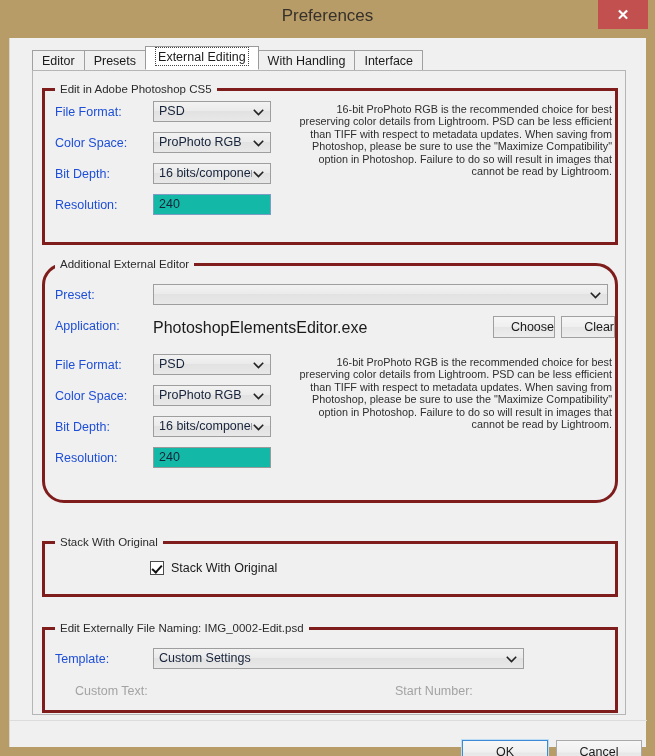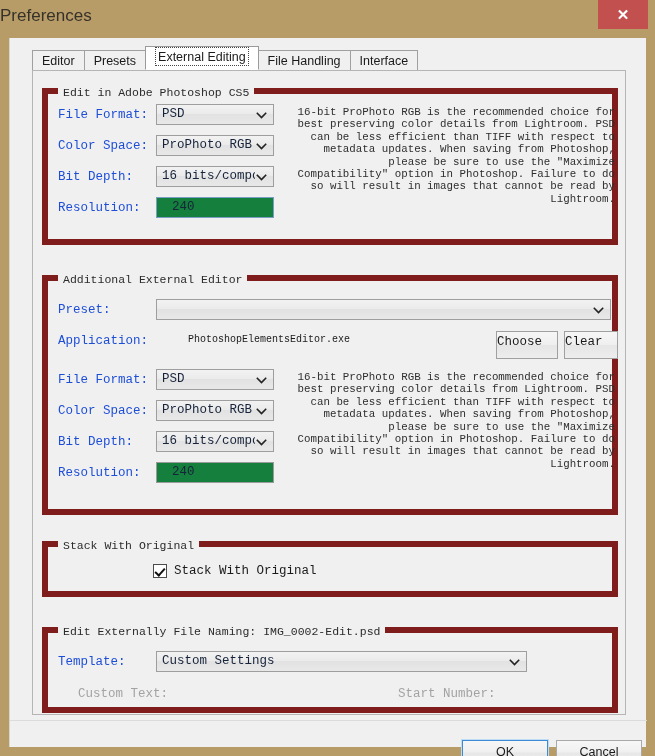--- a/index.html
+++ b/index.html
@@ -22,20 +22,21 @@
   #titlebar {
     position: absolute;
     left: 0; top: 0;
     width: 655px; height: 38px;
     background: #b89c67;
   }
   #title-text {
     position: absolute;
     left: 0; top: 6px;
     width: 655px;
+    text-align: center;
     font-size: 17px;
     color: #36312a;
     font-family: "Liberation Sans", sans-serif;
   }
   #close-button {
     position: absolute;
     right: 7px; top: 0px;
     width: 50px; height: 29px;
     background: #c2504f;
     color: #ffffff;
@@ -101,23 +102,22 @@
     position: absolute;
     left: 22px; top: 32px;
     width: 594px; height: 645px;
     background: #f0f0f0;
     border: 1px solid #b5b5b5;
   }
 
   
   .group {
     position: absolute;
-    border: 6px solid #7f1d1d;
+    border: 3px solid #7f1d1d;
     background: transparent;
-    font-family: Liberation Mono, monospace;
   }
   .group-title {
     position: absolute;
     top: -8px; left: 10px;
     background: #f0f0f0;
     padding: 0 5px;
     font-size: 11.5px;
     color: #2b2b2b;
     white-space: nowrap;
   }
@@ -125,24 +125,23 @@
   
   .fieldlabel {
     position: absolute;
     font-size: 12.5px;
     color: #1d4ed8;
     text-align: left;
     white-space: nowrap;
   }
   .statictext {
     position: absolute;
-    font-size: 10px;
-    color: #1a1a1a;
-    white-space: nowrap;
-    margin-left: 32px;
+    font-size: 16px;
+    color: #1a1a1a;
+    white-space: nowrap;
   }
   .dimlabel {
     position: absolute;
     font-size: 12.5px;
     color: #a3a3a3;
     white-space: nowrap;
   }
 
   
   .combo {
@@ -169,41 +168,41 @@
     right: 6px; top: 50%;
     margin-top: -3px;
     width: 11px; height: 7px;
   }
   .combo .arrow svg { display: block; }
 
   
   .textinput {
     position: absolute;
     height: 21px;
-    background: #15803d;
+    background: #14b8a6;
     border: 1px solid #7a9dc4;
     font-size: 12.5px;
     color: #16233a;
-    padding-left: 15px;
+    padding-left: 5px;
     line-height: 19px;
     overflow: hidden;
     white-space: nowrap;
     cursor: text;
   }
   .textinput.plain { border: 1px solid #9a9a9a; }
 
   
   .pushbtn {
     position: absolute;
-    height: 28px;
+    height: 22px;
     background: linear-gradient(to bottom, #f6f6f6 0%, #efefef 48%, #e6e6e6 52%, #ededed 100%);
     border: 1px solid #a0a0a0;
     font-size: 12.5px;
     color: #1a1a1a;
-    text-align: left;
+    text-align: right;
     cursor: pointer;
     white-space: nowrap;
   }
 
   
   .desc {
     position: absolute;
     font-size: 10.8px;
     line-height: 12.4px;
     color: #2e2e2e;
@@ -284,21 +283,21 @@
   </div>
 
   <div id="client">
 
     <div id="tabstrip">
       <div class="tab"><span class="tab-inner">Editor</span></div>
       <div class="tab"><span class="tab-inner">Presets</span></div>
       <div class="tab active">
           <span class="tab-inner">External Editing</span>
         </div>
-      <div class="tab"><span class="tab-inner">File Handling</span></div>
+      <div class="tab"><span class="tab-inner">With Handling</span></div>
       <div class="tab"><span class="tab-inner">Interface</span></div>
     </div>
 
     <div id="tabpage">
 
       <div class="group" style="left:9px; top:17px; width:576px; height:157px;">
         <div class="group-title">Edit in Adobe Photoshop CS5</div>
 
         <div class="fieldlabel" style="left:10px; top:14px; width:92px;">File Format:</div>
         <div class="combo" style="left:108px; top:10px; width:118px;">
@@ -329,21 +328,21 @@
               </svg>
           </span>
         </div>
 
         <div class="fieldlabel" style="left:10px; top:107px; width:92px;">Resolution:</div>
         <div class="textinput" style="left:108px; top:103px; width:118px;">240</div>
 
         <div class="desc" style="left:245px; top:12px; width:322px;">16-bit ProPhoto RGB is the recommended choice for best preserving color details from Lightroom. PSD can be less efficient than TIFF with respect to metadata updates. When saving from Photoshop, please be sure to use the "Maximize Compatibility" option in Photoshop. Failure to do so will result in images that cannot be read by Lightroom.</div>
       </div>
 
-      <div class="group" style="left:9px; top:204px; width:576px; height:240px;">
+      <div class="group" style="left:9px; top:192px; width:576px; height:240px;border-radius:22px;">
         <div class="group-title">Additional External Editor</div>
 
         <div class="fieldlabel" style="left:10px; top:22px; width:92px;">Preset:</div>
         <div class="combo" style="left:108px; top:18px; width:455px;">
           <span class="arrow">
             <svg viewBox="0 0 11 7" width="11" height="7">
                 <path d="M0.8 0.8 L5.5 5.6 L10.2 0.8" fill="none" stroke="#222" stroke-width="1.6"></path>
               </svg>
           </span>
         </div>

